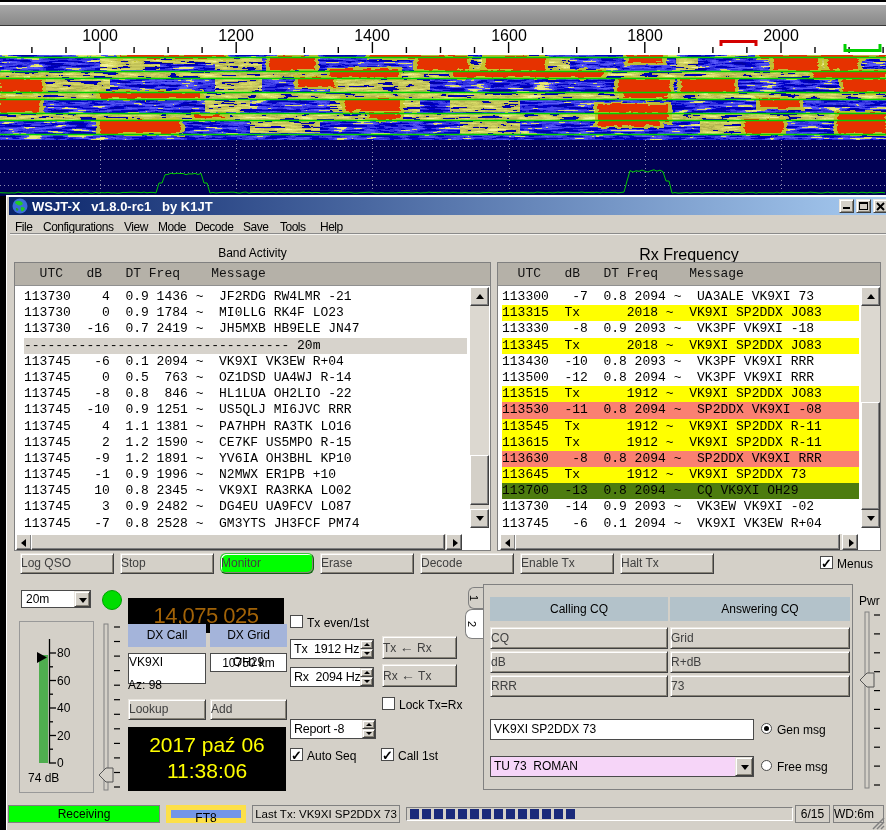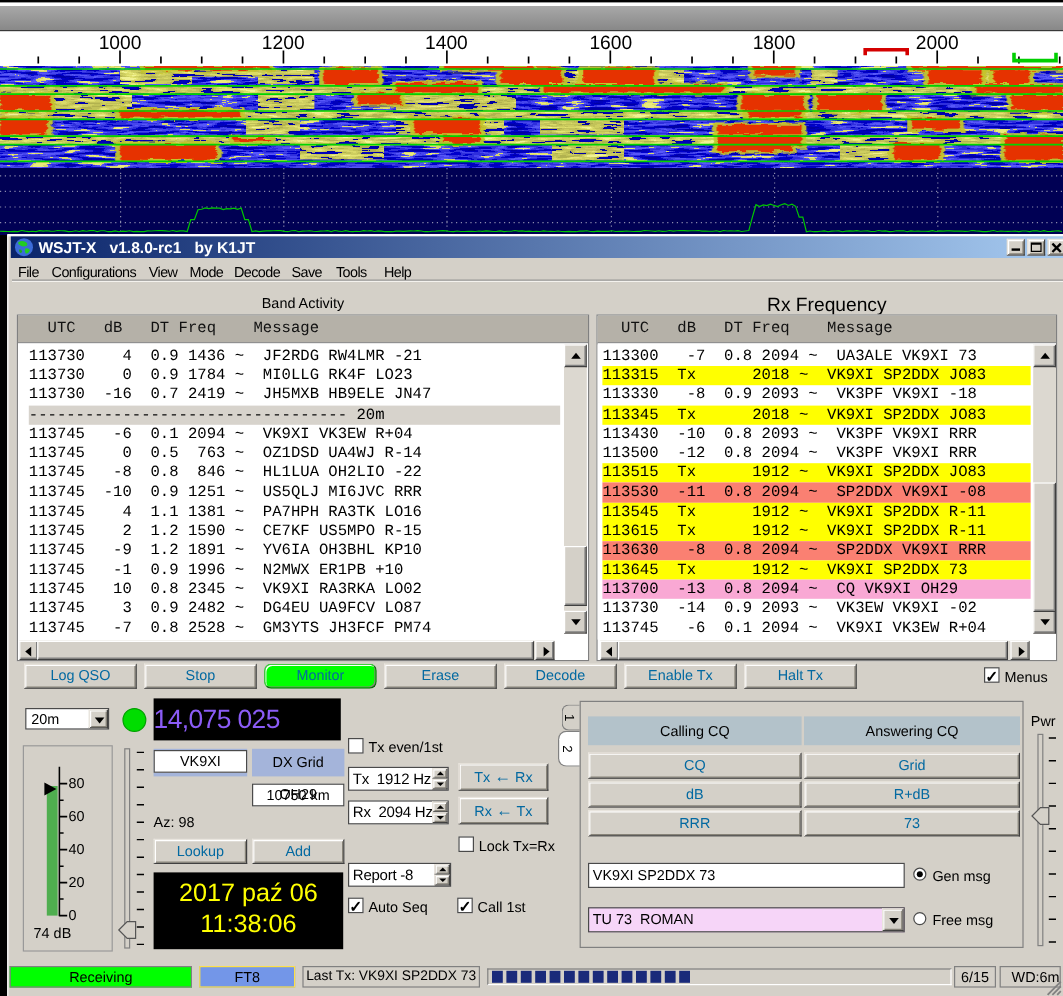--- a/index.html
+++ b/index.html
@@ -1,31 +1,31 @@
 <!DOCTYPE html>
 <html><head><meta charset="utf-8"><title>WSJT-X</title>
 <style>
 *{margin:0;padding:0;box-sizing:border-box}
 html,body{width:886px;height:830px;overflow:hidden}
 body{font-family:"Liberation Sans",sans-serif;background:#000}
 #root{position:absolute;left:0;top:0;width:886px;height:830px;overflow:hidden;background:#000}
 .abs{position:absolute}
 .gray{background:#d4d0c8}
-.btn{background:#d4d0c8;border:1px solid;border-color:#e9e5de #404040 #404040 #e9e5de;box-shadow:inset 1px 1px 0 #fff,inset -1px -1px 0 #878378;font-size:12px;color:#0369a1;text-align:center;line-height:19px}
+.btn{background:#d4d0c8;border:1px solid;border-color:#e9e5de #404040 #404040 #e9e5de;box-shadow:inset 1px 1px 0 #fff,inset -1px -1px 0 #878378;font-size:12px;color:#404040;text-align:left;line-height:19px}
 .field{background:#fff;border:1px solid #4a4a4a;font-size:12px;color:#000}
 .cb{position:absolute;width:13px;height:13px;background:#fff;border:1px solid #4a4a4a}
 .cb.on::after{content:"✓";position:absolute;left:0px;top:-1px;font-size:13px;font-weight:bold;color:#000}
 .radio{position:absolute;width:11px;height:11px;border-radius:50%;background:#fff;border:1px solid #4a4a4a}
 .radio.on::after{content:"";position:absolute;left:2px;top:2px;width:5px;height:5px;border-radius:50%;background:#000}
 .lbl{position:absolute;font-size:12px;color:#000;white-space:nowrap}
 .mono{font-family:"Liberation Mono",monospace}
 .row{height:16.2px;line-height:16.2px;white-space:pre;font-size:13px;color:#000}
 .row.y{background:#ffff00}
 .row.r{background:#fa8072}
-.row.g{background:#f9a8d4}
+.row.g{background:#4d7c0f}
 .row.sep{background:#d7d3cc}
 .sbtrack{background:#dcd8d0}
 .sbbtn{background:#d4d0c8;border:1px solid;border-color:#fff #404040 #404040 #fff;box-shadow:inset -1px -1px 0 #808080}
 .sbthumb{background:#d4d0c8;border:1px solid;border-color:#fff #404040 #404040 #fff;box-shadow:inset -1px -1px 0 #808080}
 .tri-up,.tri-down,.tri-left,.tri-right{position:absolute;width:0;height:0}
 .tri-up{left:5px;top:6px;border-left:4px solid transparent;border-right:4px solid transparent;border-bottom:5px solid #000}
 .tri-down{left:5px;top:6px;border-left:4px solid transparent;border-right:4px solid transparent;border-top:5px solid #000}
 .tri-left{left:4px;top:4px;border-top:4px solid transparent;border-bottom:4px solid transparent;border-right:5px solid #000}
 .tri-right{left:6px;top:4px;border-top:4px solid transparent;border-bottom:4px solid transparent;border-left:5px solid #000}
 </style></head>
@@ -345,21 +345,21 @@
     <div class="abs btn" style="left:520px;top:553px;width:94px;height:21px">Enable Tx</div>
     <div class="abs btn" style="left:620px;top:553px;width:94px;height:21px">Halt Tx</div>
     <div class="abs btn" style="left:720px;top:585px;width:94px;height:21px">Tune</div>
     <div class="cb on" style="left:820px;top:556px"></div>
     <div class="lbl" style="left:837px;top:557px">Menus</div>
     <div class="abs field" style="left:21px;top:590px;width:70px;height:18px;line-height:16px;padding-left:4px;font-size:12px">20m</div>
     <div class="abs btn" style="left:74px;top:591px;width:16px;height:16px">
       <span class="tri-down" style="left:4px;top:6px"></span>
     </div>
     <div class="abs" style="left:102px;top:590px;width:20px;height:20px;border-radius:50%;background:#00dd00;border:1px solid #00a000"></div>
-    <div class="abs" style="left:128px;top:582px;width:156px;height:35px;background:#000;color:#8b5cf6;font-size:22px;letter-spacing:-0.5px;line-height:35px">14,075 025</div>
+    <div class="abs" style="left:128px;top:598px;width:156px;height:35px;background:#000;color:#a16207;font-size:22px;letter-spacing:-0.5px;text-align:center;line-height:35px">14,075 025</div>
     <div class="abs" style="left:19px;top:621px;width:75px;height:172px;border:1px solid #999;background:#d4d0c8"></div>
     <svg class="abs" style="left:20px;top:622px" width="73" height="170">
       <rect x="19" y="33" width="9" height="108" fill="#4fae4f"></rect>
       <path d="M 17 30 L 27 35.5 L 17 41 Z" fill="#000"></path>
       <line x1="29.5" y1="17" x2="29.5" y2="141.5" stroke="#000" stroke-width="1.3"></line>
       <line x1="29.5" y1="141.0" x2="36" y2="141.0" stroke="#000" stroke-width="1.3"></line>
       <line x1="29.5" y1="127.2" x2="33" y2="127.2" stroke="#000" stroke-width="1.3"></line>
       <line x1="29.5" y1="113.5" x2="36" y2="113.5" stroke="#000" stroke-width="1.3"></line>
       <line x1="29.5" y1="99.8" x2="33" y2="99.8" stroke="#000" stroke-width="1.3"></line>
       <line x1="29.5" y1="86.0" x2="36" y2="86.0" stroke="#000" stroke-width="1.3"></line>
@@ -385,21 +385,21 @@
       <line x1="17" y1="92.3" x2="23" y2="92.3" stroke="#000" stroke-width="1.2"></line>
       <line x1="17" y1="106.8" x2="23" y2="106.8" stroke="#000" stroke-width="1.2"></line>
       <line x1="17" y1="121.4" x2="23" y2="121.4" stroke="#000" stroke-width="1.2"></line>
       <line x1="17" y1="135.9" x2="23" y2="135.9" stroke="#000" stroke-width="1.2"></line>
       <line x1="17" y1="150.5" x2="23" y2="150.5" stroke="#000" stroke-width="1.2"></line>
       <line x1="17" y1="165.0" x2="23" y2="165.0" stroke="#000" stroke-width="1.2"></line>
       <path d="M 2 153 L 9 146 L 16 146 L 16 160 L 9 160 Z" fill="#d4d0c8" stroke="#555" stroke-width="1"></path>
     </svg>
     <div class="abs" style="left:128px;top:624px;width:78px;height:23px;background:#a4b4da;font-size:12px;text-align:center;line-height:23px">DX Call</div>
     <div class="abs" style="left:210px;top:624px;width:77px;height:23px;background:#a4b4da;font-size:12px;text-align:center;line-height:23px">DX Grid</div>
-    <div class="abs field" style="left:128px;top:625px;width:78px;height:19px;line-height:17px;text-align:center">VK9XI</div>
+    <div class="abs field" style="left:128px;top:653px;width:78px;height:31px;line-height:17px;">VK9XI</div>
     <div class="abs field" style="left:210px;top:653px;width:77px;height:19px;line-height:17px;text-align:center">OH29</div>
     <div class="lbl" style="left:128px;top:678px;width:78px;text-align:left">Az: 98</div>
     <div class="lbl" style="left:210px;top:656px;width:77px;text-align:center">10750 km</div>
     <div class="abs btn" style="left:128px;top:699px;width:78px;height:21px">Lookup</div>
     <div class="abs btn" style="left:210px;top:699px;width:77px;height:21px">Add</div>
     <div class="abs" style="left:128px;top:727px;width:158px;height:64px;background:#000;color:#ffff00;font-size:21px;text-align:center;padding-top:5px;line-height:26px">2017 paź 06<br>11:38:06</div>
     <div class="cb" style="left:290px;top:615px"></div>
     <div class="lbl" style="left:307px;top:616px">Tx even/1st</div>
     <div class="abs field" style="left:290px;top:639px;width:84px;height:20px;line-height:18px;padding-left:3px;white-space:pre;font-size:12.5px;letter-spacing:-0.2px">Tx  1912 Hz</div>
     <div class="abs btn" style="left:360px;top:640px;width:13px;height:9px">
@@ -463,40 +463,40 @@
       <line x1="16" y1="61.7" x2="22" y2="61.7" stroke="#000" stroke-width="1.2"></line>
       <line x1="16" y1="80.6" x2="22" y2="80.6" stroke="#000" stroke-width="1.2"></line>
       <line x1="16" y1="99.4" x2="22" y2="99.4" stroke="#000" stroke-width="1.2"></line>
       <line x1="16" y1="118.3" x2="22" y2="118.3" stroke="#000" stroke-width="1.2"></line>
       <line x1="16" y1="137.2" x2="22" y2="137.2" stroke="#000" stroke-width="1.2"></line>
       <line x1="16" y1="156.1" x2="22" y2="156.1" stroke="#000" stroke-width="1.2"></line>
       <line x1="16" y1="175.0" x2="22" y2="175.0" stroke="#000" stroke-width="1.2"></line>
       <path d="M 2 70 L 9 63 L 16 63 L 16 77 L 9 77 Z" fill="#d4d0c8" stroke="#555" stroke-width="1"></path>
     </svg>
     <div class="abs" style="left:8px;top:805px;width:152px;height:18px;background:#00ff00;border:1px solid #808080;font-size:12px;text-align:center;line-height:16px">Receiving</div>
-    <div class="abs" style="left:166px;top:805px;width:80px;height:18px;background:#7396e8;border:1px solid #fde047;font-size:12px;text-align:center;line-height:16px">FT8</div>
+    <div class="abs" style="left:166px;top:805px;width:80px;height:18px;background:#7396e8;border:5px solid #fde047;font-size:12px;text-align:center;line-height:16px">FT8</div>
     <div class="abs" style="left:252px;top:805px;width:148px;height:18px;background:#d4d0c8;border:1px solid #808080;font-size:11.5px;text-align:center;line-height:16px;white-space:nowrap">Last Tx: VK9XI SP2DDX 73</div>
     <div class="abs" style="left:406px;top:807px;width:387px;height:14px;background:#d4d0c8;border:1px solid;border-color:#808080 #fff #fff #808080"></div>
     <div class="abs" style="left:408px;top:808px;width:180px;height:12px">
       <span style="position:absolute;left:2px;top:1px;width:9px;height:10px;background:#1a2a7a"></span>
       <span style="position:absolute;left:14px;top:1px;width:9px;height:10px;background:#1a2a7a"></span>
       <span style="position:absolute;left:26px;top:1px;width:9px;height:10px;background:#1a2a7a"></span>
       <span style="position:absolute;left:38px;top:1px;width:9px;height:10px;background:#1a2a7a"></span>
       <span style="position:absolute;left:50px;top:1px;width:9px;height:10px;background:#1a2a7a"></span>
       <span style="position:absolute;left:62px;top:1px;width:9px;height:10px;background:#1a2a7a"></span>
       <span style="position:absolute;left:74px;top:1px;width:9px;height:10px;background:#1a2a7a"></span>
       <span style="position:absolute;left:86px;top:1px;width:9px;height:10px;background:#1a2a7a"></span>
       <span style="position:absolute;left:98px;top:1px;width:9px;height:10px;background:#1a2a7a"></span>
       <span style="position:absolute;left:110px;top:1px;width:9px;height:10px;background:#1a2a7a"></span>
       <span style="position:absolute;left:122px;top:1px;width:9px;height:10px;background:#1a2a7a"></span>
       <span style="position:absolute;left:134px;top:1px;width:9px;height:10px;background:#1a2a7a"></span>
       <span style="position:absolute;left:146px;top:1px;width:9px;height:10px;background:#1a2a7a"></span>
       <span style="position:absolute;left:158px;top:1px;width:9px;height:10px;background:#1a2a7a"></span>
     </div>
     <div class="abs" style="left:795px;top:805px;width:35px;height:18px;border:1px solid #808080;font-size:12px;text-align:center;line-height:16px">6/15</div>
-    <div class="abs" style="left:833px;top:805px;width:51px;height:18px;border:1px solid #808080;font-size:12px;text-align:right;line-height:16px">WD:6m</div>
+    <div class="abs" style="left:833px;top:805px;width:51px;height:18px;border:1px solid #808080;font-size:12px;text-align:left;line-height:16px">WD:6m</div>
     <svg class="abs" style="left:872px;top:817px" width="14" height="13">
       <g stroke="#808080" stroke-width="1.5">
         <line x1="12" y1="1" x2="1" y2="12"></line>
         <line x1="12" y1="5" x2="5" y2="12"></line>
         <line x1="12" y1="9" x2="9" y2="12"></line>
       </g>
     </svg>
   </div>
 </body></html>

